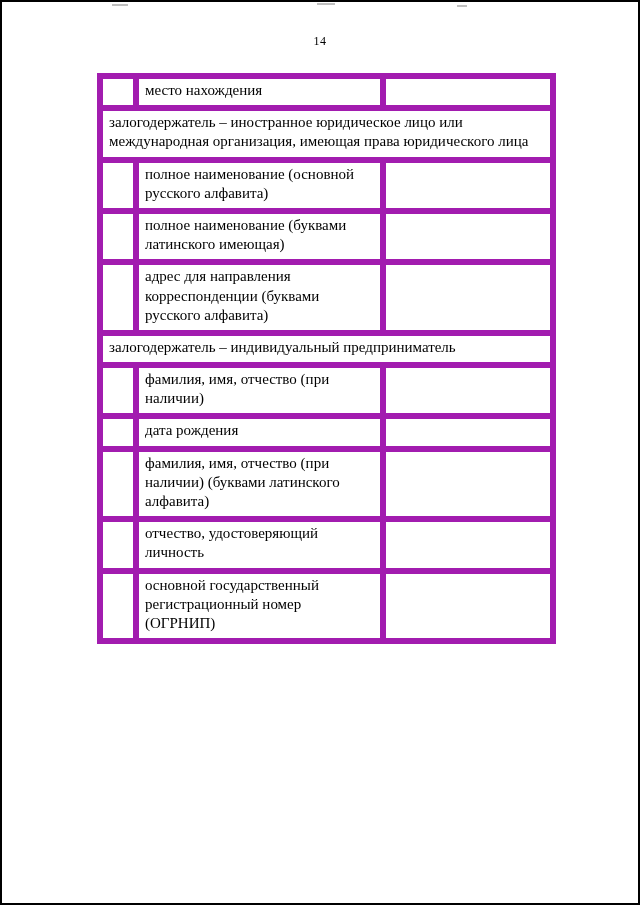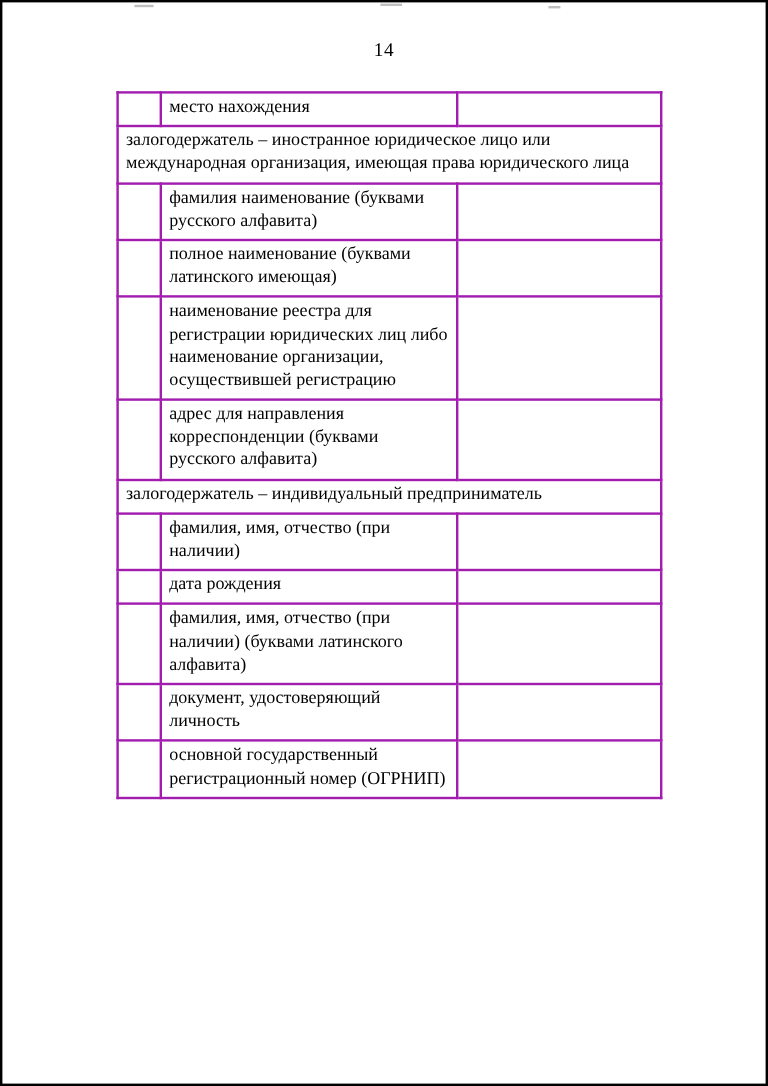--- a/index.html
+++ b/index.html
@@ -20,31 +20,31 @@
   }
   .artifact {
     position: absolute;
     height: 2px;
     background: #8a8a8a;
     opacity: 0.55;
   }
   .page-number {
     margin-top: 32px;
     text-align: center;
-    font-size: 16px;
+    font-size: 12px;
     letter-spacing: 0.5px;
   }
   table.form {
     border-collapse: collapse;
     table-layout: fixed;
     width: 453px;
     margin: 24px 0 0 95px;
   }
   table.form td {
-    border: 2px solid #a21caf;
+    border: 6px solid #a21caf;
     font-size: 15px;
     line-height: 1.28;
     padding: 2px 6px 5px 6px;
     vertical-align: top;
     word-wrap: break-word;
   }
   col.c1 { width: 36px; }
   col.c2 { width: 247px; }
   col.c3 { width: 170px; }
   td.section-cell { font-weight: normal; padding-left: 4px; }
@@ -73,35 +73,30 @@
         <td>место нахождения</td>
         <td></td>
       </tr>
 
       <tr>
         <td class="section-cell" colspan="3">залогодержатель – иностранное юридическое лицо или международная организация, имеющая права юридического лица</td>
       </tr>
 
       <tr>
         <td></td>
-        <td>фамилия наименование (буквами русского алфавита)</td>
+        <td>полное наименование (основной русского алфавита)</td>
         <td></td>
       </tr>
 
       <tr>
         <td></td>
         <td>полное наименование (буквами латинского имеющая)</td>
         <td></td>
       </tr>
 
-      <tr>
-        <td></td>
-        <td>наименование реестра для регистрации юридических лиц либо наименование организации, осуществившей регистрацию</td>
-        <td></td>
-      </tr>
 
 
 
       <tr>
         <td></td>
         <td>адрес для направления корреспонденции (буквами русского алфавита)</td>
         <td></td>
       </tr>
 
 
@@ -122,21 +117,21 @@
       </tr>
 
       <tr>
         <td></td>
         <td>фамилия, имя, отчество (при наличии) (буквами латинского алфавита)</td>
         <td></td>
       </tr>
 
       <tr>
         <td></td>
-        <td>документ, удостоверяющий личность</td>
+        <td>отчество, удостоверяющий личность</td>
         <td></td>
       </tr>
 
 
       <tr>
         <td></td>
         <td>основной государственный регистрационный номер (ОГРНИП)</td>
         <td></td>
       </tr>
 

